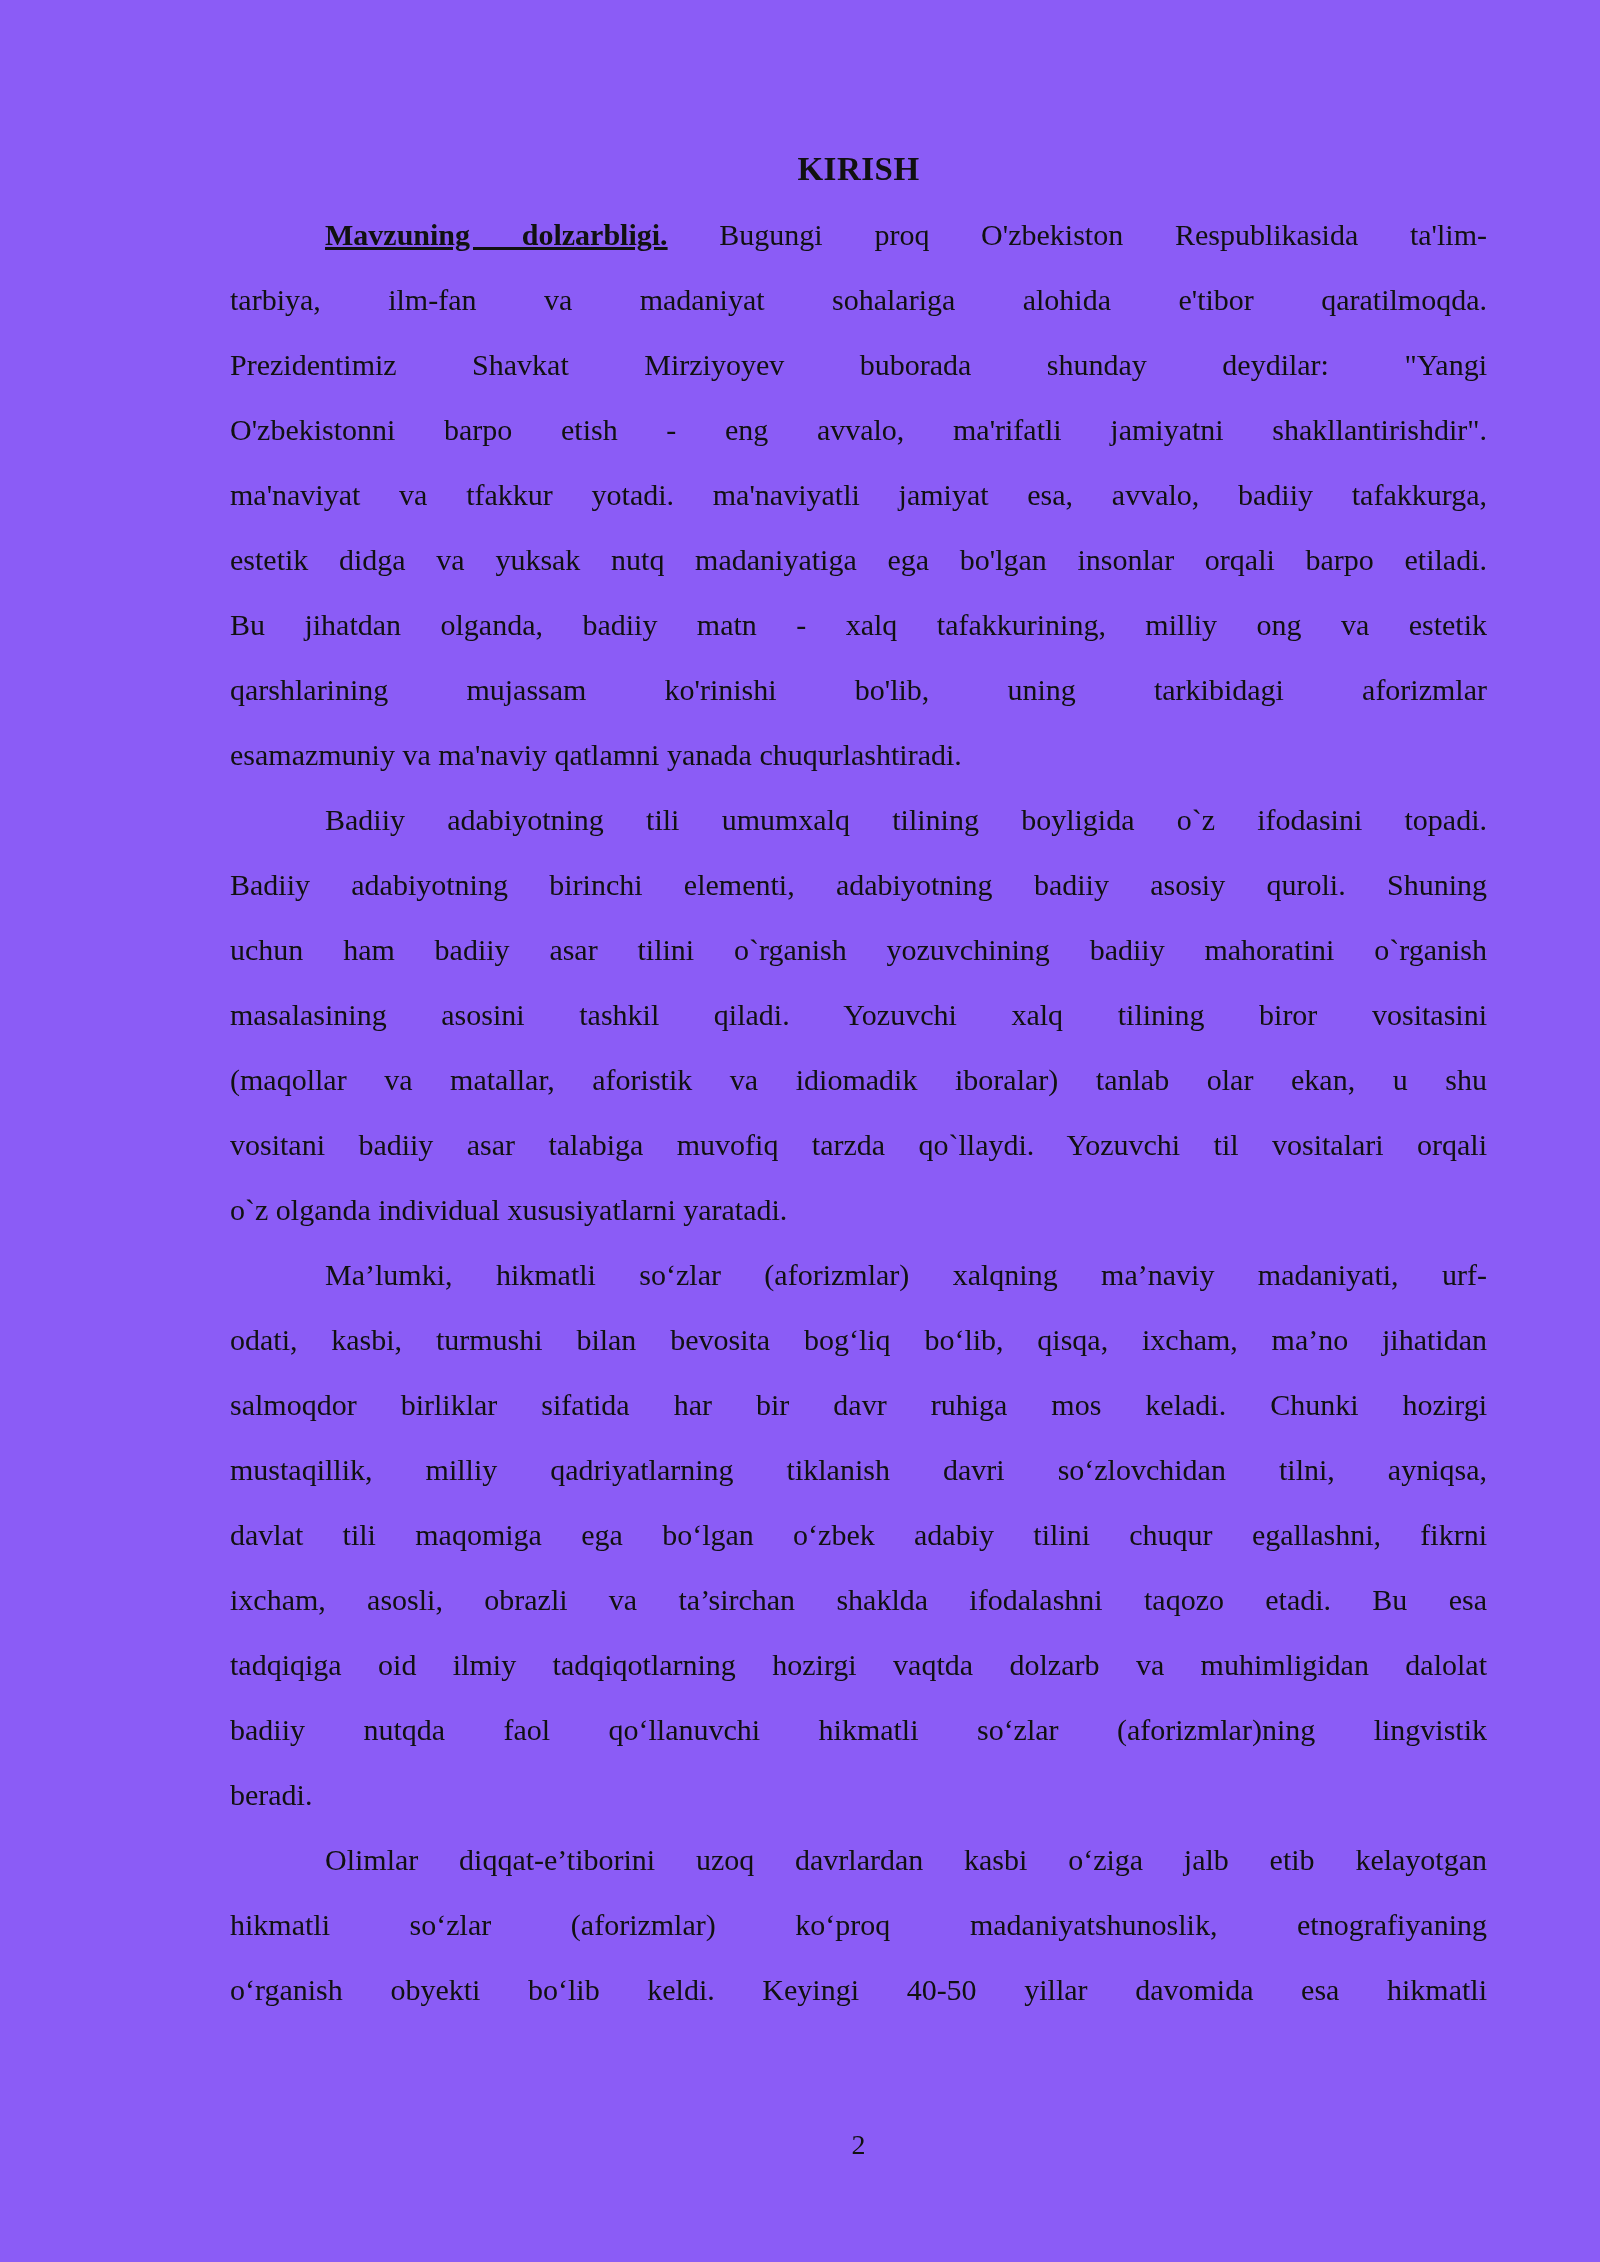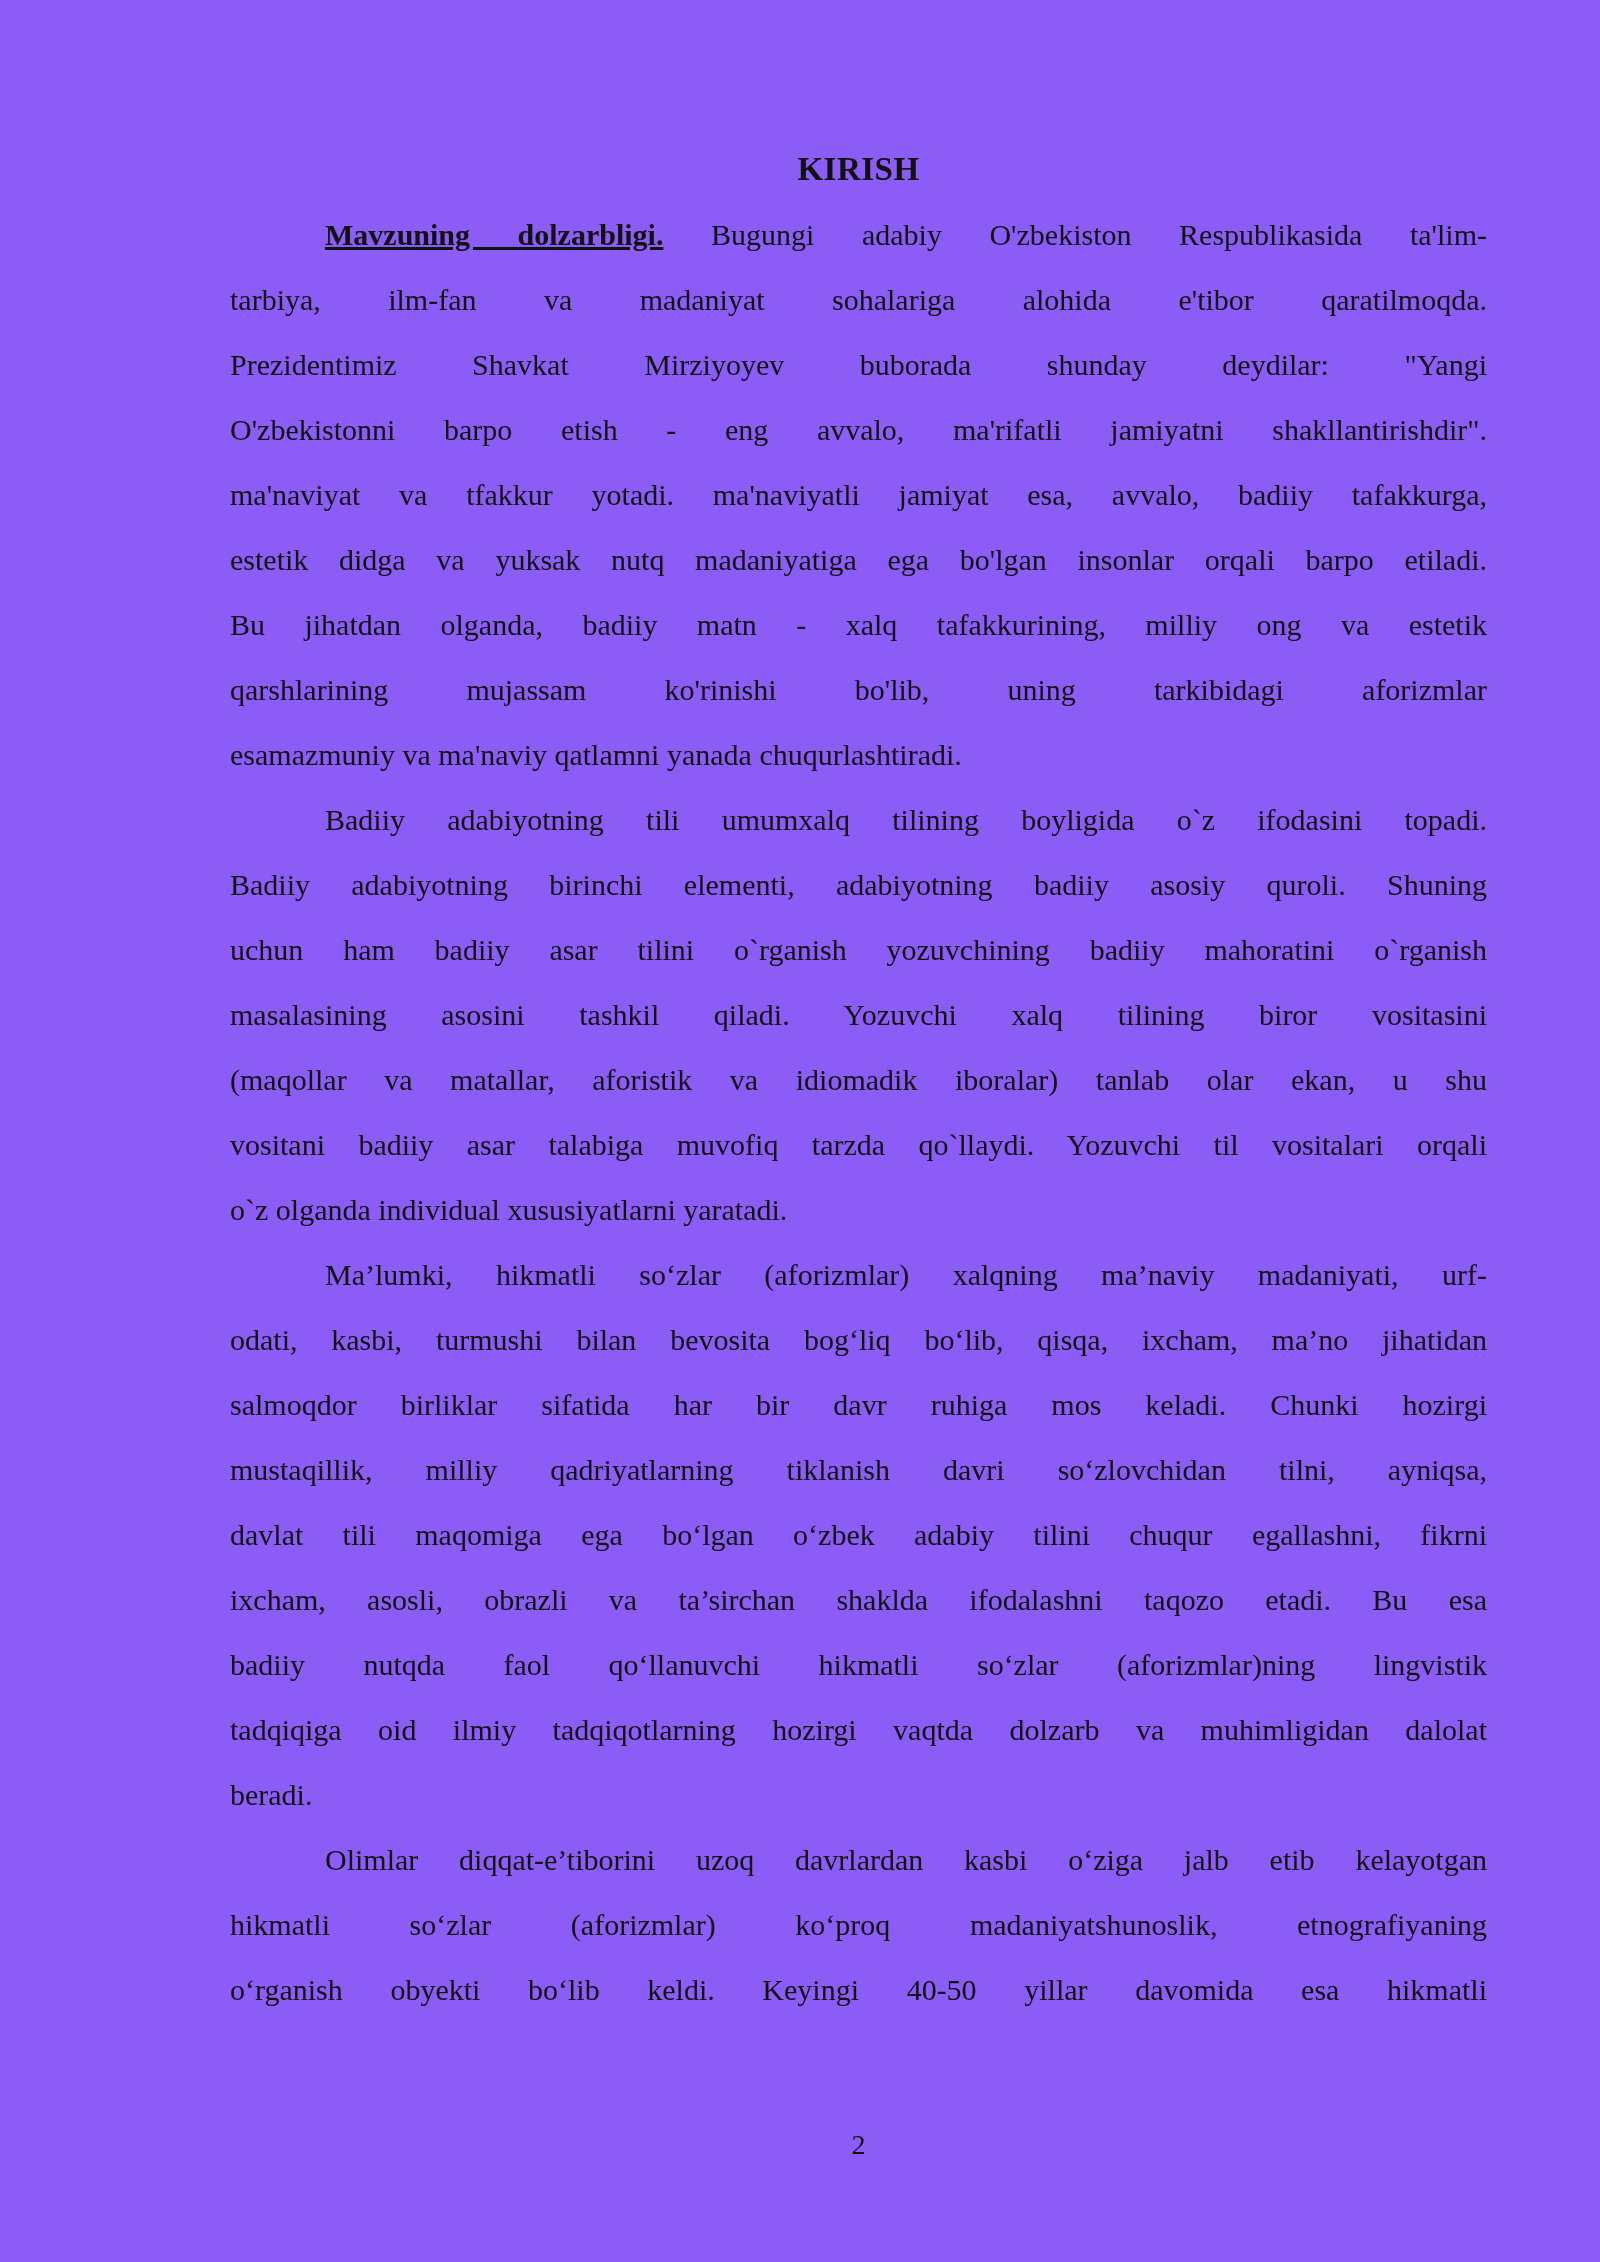--- a/index.html
+++ b/index.html
@@ -57,21 +57,21 @@
   }
 </style>
 </head>
 <body>
 
 <div class="page">
   <div class="content">
 
     <div class="title">KIRISH</div>
 
-    <div class="line indent"><span class="bold">Mavzuning dolzarbligi.</span><span> Bugungi adabiy O'zbekiston Respublikasida ta'lim-</span></div>
+    <div class="line indent"><span class="bold">Mavzuning dolzarbligi.</span><span> Bugungi proq O'zbekiston Respublikasida ta'lim-</span></div>
     <div class="line">tarbiya, ilm-fan va madaniyat sohalariga alohida e'tibor qaratilmoqda.</div>
     <div class="line">Prezidentimiz Shavkat Mirziyoyev buborada shunday deydilar: "Yangi</div>
     <div class="line">O'zbekistonni barpo etish - eng avvalo, ma'rifatli jamiyatni shakllantirishdir".</div>
     <div class="line">ma'naviyat va tfakkur yotadi. ma'naviyatli jamiyat esa, avvalo, badiiy tafakkurga,</div>
     <div class="line">estetik didga va yuksak nutq madaniyatiga ega bo'lgan insonlar orqali barpo etiladi.</div>
     <div class="line">Bu jihatdan olganda, badiiy matn - xalq tafakkurining, milliy ong va estetik</div>
     <div class="line">qarshlarining mujassam ko'rinishi bo'lib, uning tarkibidagi aforizmlar</div>
     <div class="line lastline">esamazmuniy va ma'naviy qatlamni yanada chuqurlashtiradi.</div>
 
     <div class="line indent">Badiiy adabiyotning tili umumxalq tilining boyligida o`z ifodasini topadi.</div>
@@ -81,22 +81,22 @@
     <div class="line">(maqollar va matallar, aforistik va idiomadik iboralar) tanlab olar ekan, u shu</div>
     <div class="line">vositani badiiy asar talabiga muvofiq tarzda qo`llaydi. Yozuvchi til vositalari orqali</div>
     <div class="line lastline">o`z olganda individual xususiyatlarni yaratadi.</div>
 
     <div class="line indent">Ma’lumki, hikmatli so‘zlar (aforizmlar) xalqning ma’naviy madaniyati, urf-</div>
     <div class="line">odati, kasbi, turmushi bilan bevosita bog‘liq bo‘lib, qisqa, ixcham, ma’no jihatidan</div>
     <div class="line">salmoqdor birliklar sifatida har bir davr ruhiga mos keladi. Chunki hozirgi</div>
     <div class="line">mustaqillik, milliy qadriyatlarning tiklanish davri so‘zlovchidan tilni, ayniqsa,</div>
     <div class="line">davlat tili maqomiga ega bo‘lgan o‘zbek adabiy tilini chuqur egallashni, fikrni</div>
     <div class="line">ixcham, asosli, obrazli va ta’sirchan shaklda ifodalashni taqozo etadi. Bu esa</div>
+    <div class="line">tadqiqiga oid ilmiy tadqiqotlarning hozirgi vaqtda dolzarb va muhimligidan dalolat</div>
     <div class="line">badiiy nutqda faol qo‘llanuvchi hikmatli so‘zlar (aforizmlar)ning lingvistik</div>
-    <div class="line">tadqiqiga oid ilmiy tadqiqotlarning hozirgi vaqtda dolzarb va muhimligidan dalolat</div>
     <div class="line lastline">beradi.</div>
 
     <div class="line indent">Olimlar diqqat-e’tiborini  uzoq davrlardan kasbi o‘ziga jalb etib kelayotgan</div>
     <div class="line">hikmatli so‘zlar (aforizmlar) ko‘proq madaniyatshunoslik, etnografiyaning</div>
     <div class="line">o‘rganish obyekti bo‘lib keldi. Keyingi 40-50 yillar  davomida esa hikmatli</div>
 
   </div>
 
   <div class="page-number">2</div>
 </div>

